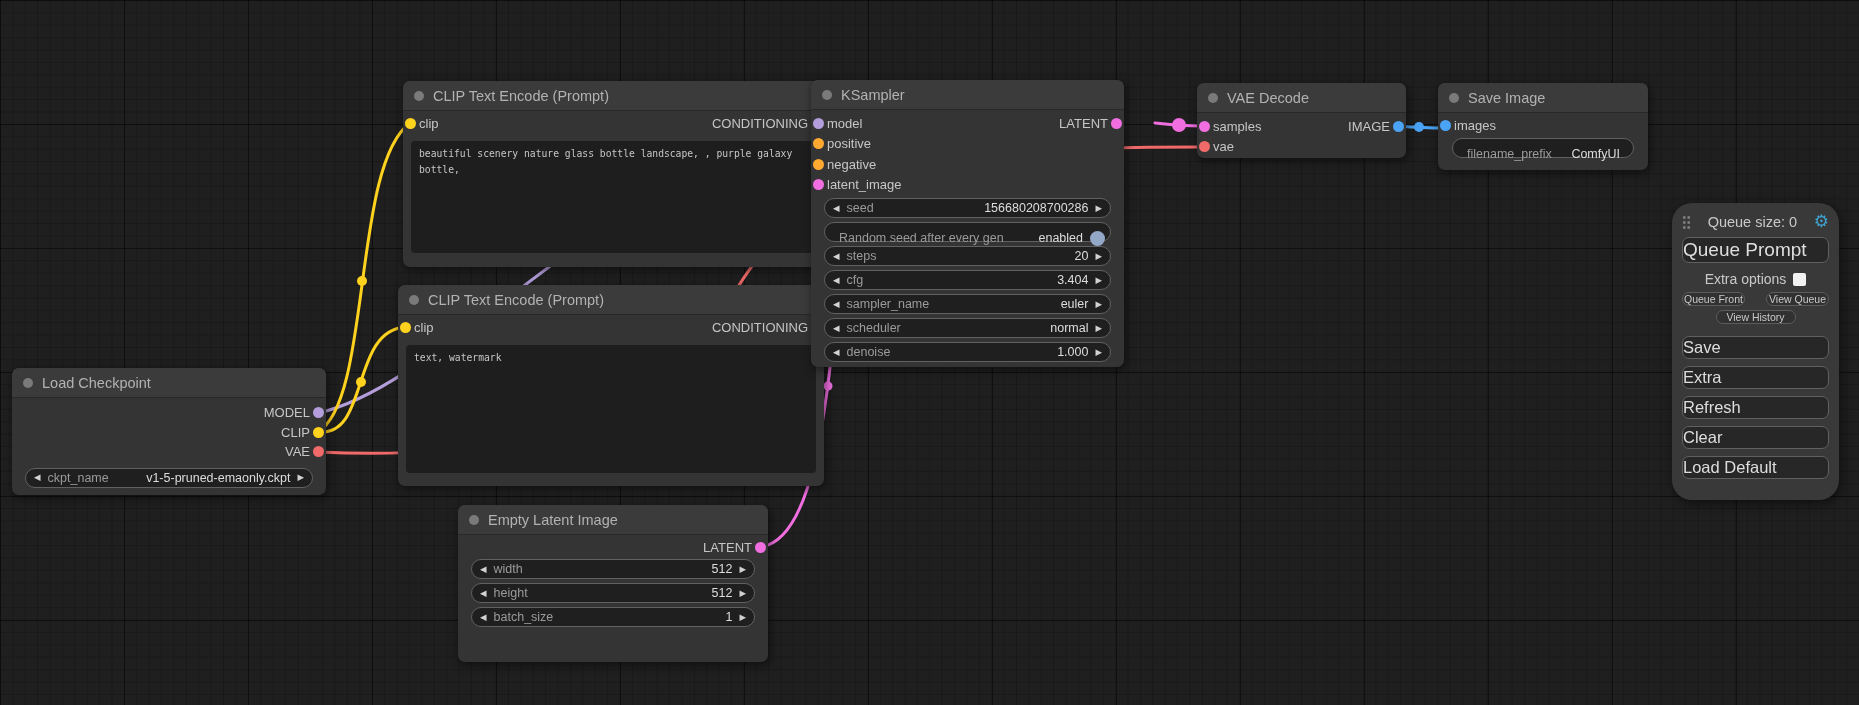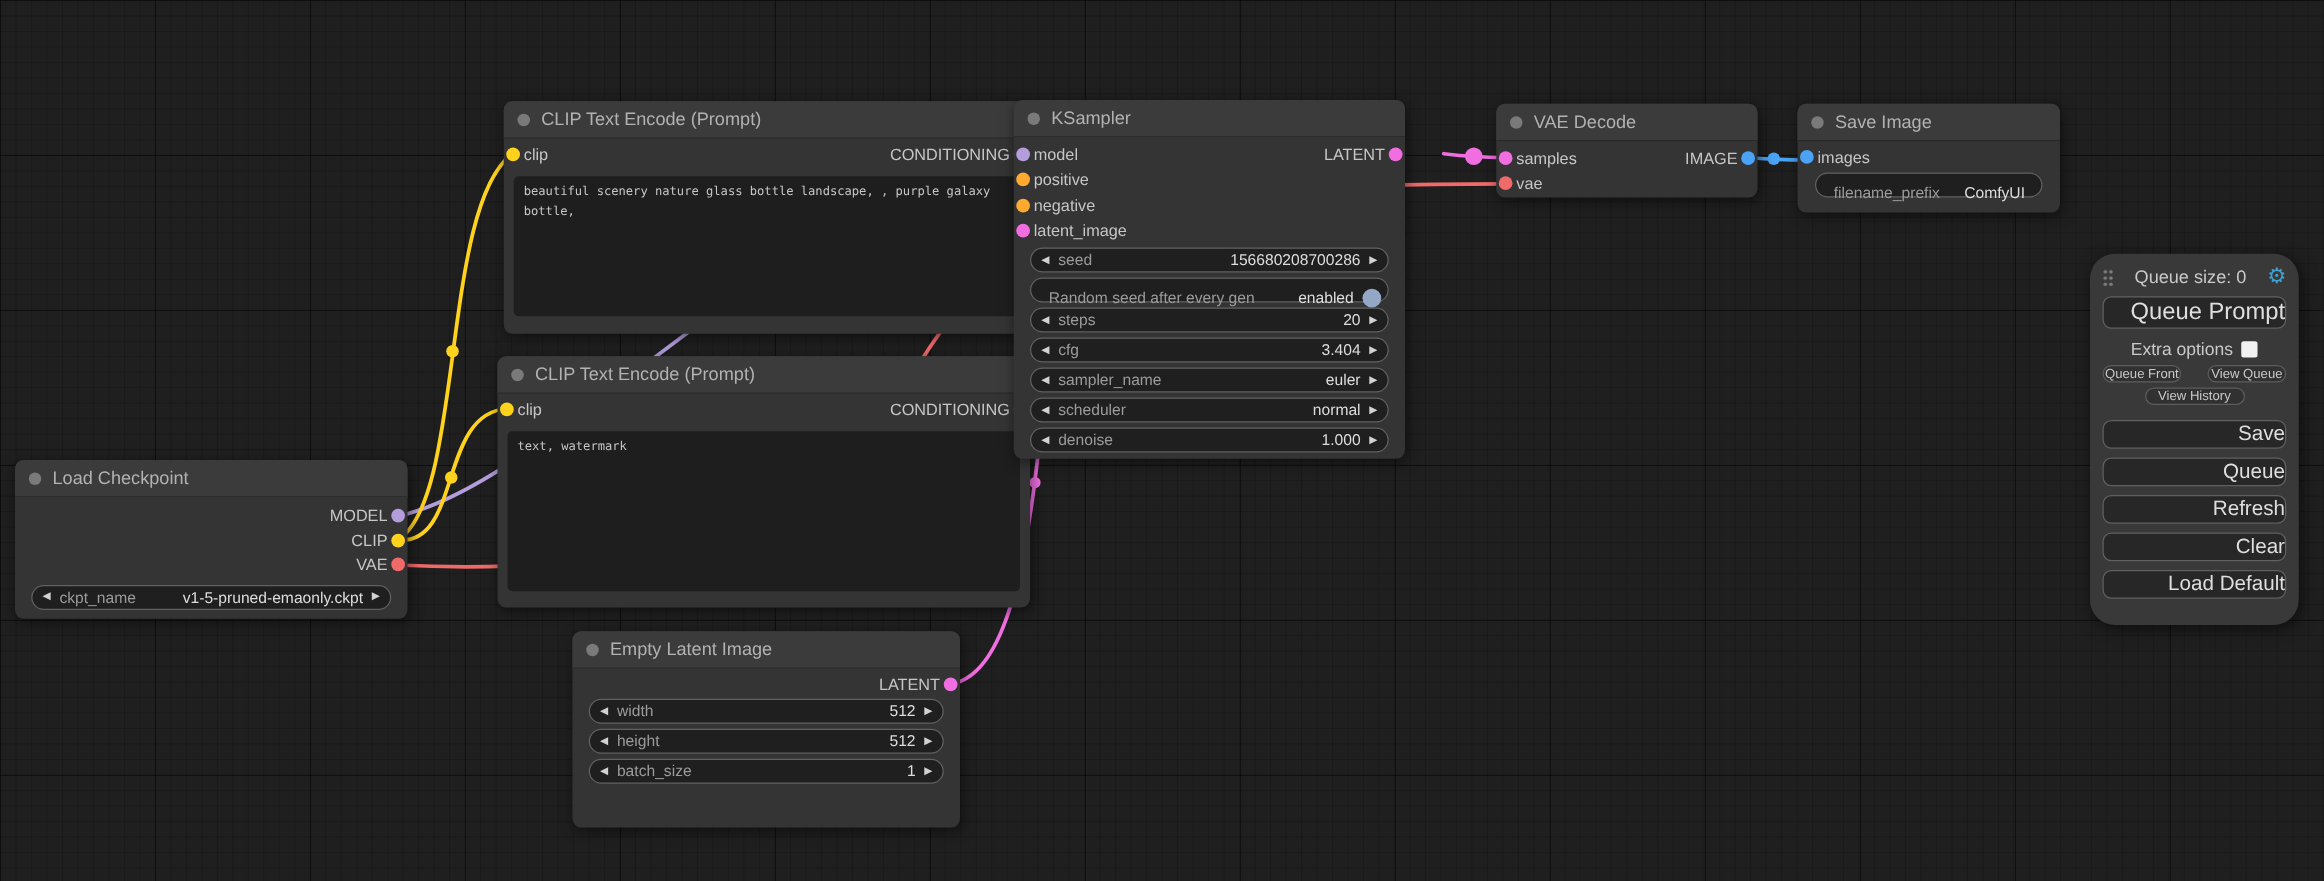--- a/index.html
+++ b/index.html
@@ -49,21 +49,21 @@
   
   .qpanel { position:absolute; z-index:3; left:1672px; top:203px; width:167px; height:297px;
             background:#393939; border-radius:20px; box-shadow:2px 3px 12px rgba(0,0,0,.55); }
   .qheader { display:flex; align-items:center; justify-content:space-between;
              padding:10px 10px 2px 10px; color:#c9c9c9; font-size:14.5px; }
   .drag-dots { width:9px; height:14px;
                background-image:radial-gradient(#7d7d7d 1.2px, transparent 1.4px);
                background-size:4.5px 5px; }
   .gear { font-family:"DejaVu Sans", sans-serif; font-size:17px; line-height:1; }
   .qbtn { display:block; margin:6px 10px 0; width:147px; background:#272727;
-          border:1px solid #606060; border-radius:7px; color:#dedede; text-align:right; }
+          border:1px solid #606060; border-radius:7px; color:#dedede; text-align:left; }
   .qbtn.prompt { height:26px; font-size:19px; line-height:24px; margin-top:5px; }
   .qbtn.big { height:23px; font-size:16.5px; line-height:21px; margin-top:7px; }
   .extra-row { display:flex; align-items:center; justify-content:center; gap:7px;
                color:#c9c9c9; font-size:14px; margin-top:8px; height:16px; }
   .checkbox { width:13px; height:13px; background:#f2f2f2; border-radius:2px; }
   .small-row { display:flex; gap:21px; margin:5px 10px 0;justify-content:center; }
   .qbtn-sm { flex:1; height:14px; background:#313131; border:1px solid #5c5c5c; border-radius:7px;
              color:#c9c9c9; font-size:10.5px; text-align:center; line-height:12px; }
   .qbtn-sm.center { flex:0 0 80px; margin:4px auto 0; }
   .center-wrap { display:flex; justify-content:center; }
@@ -294,19 +294,19 @@
     </div>
     <div class="small-row">
       <div class="qbtn-sm">Queue Front</div>
       <div class="qbtn-sm">View Queue</div>
     </div>
     <div class="center-wrap">
       <div class="qbtn-sm center">View History</div>
     </div>
     <div class="stack-gap"></div>
     <div class="qbtn big">Save</div>
-    <div class="qbtn big">Queue</div>
+    <div class="qbtn big">Extra</div>
     <div class="qbtn big">Refresh</div>
     <div class="qbtn big">Clear</div>
     <div class="qbtn big">Load Default</div>
   </div>
 
 </div>
 
 </body></html>

